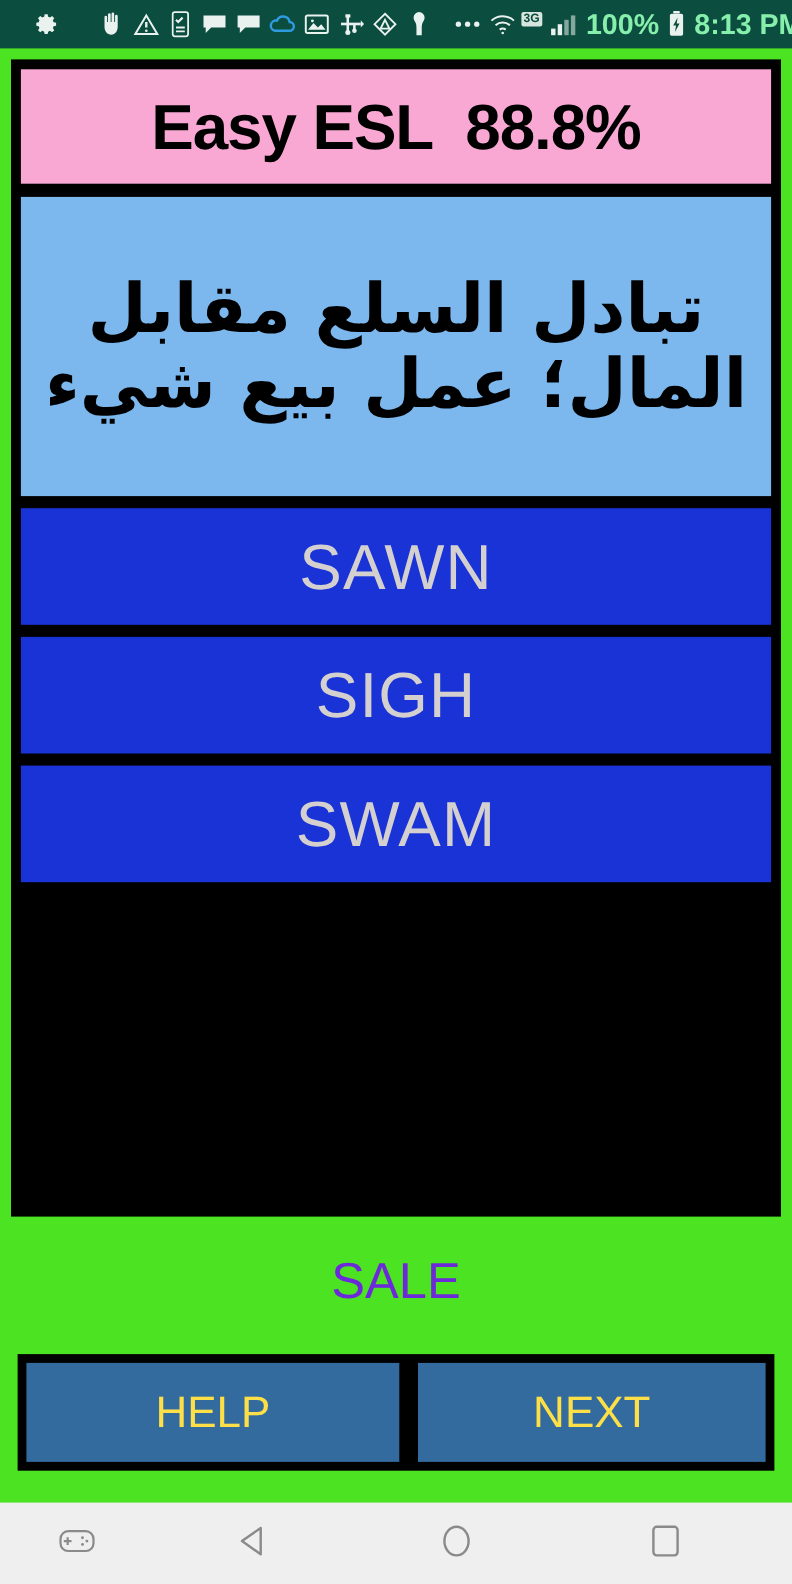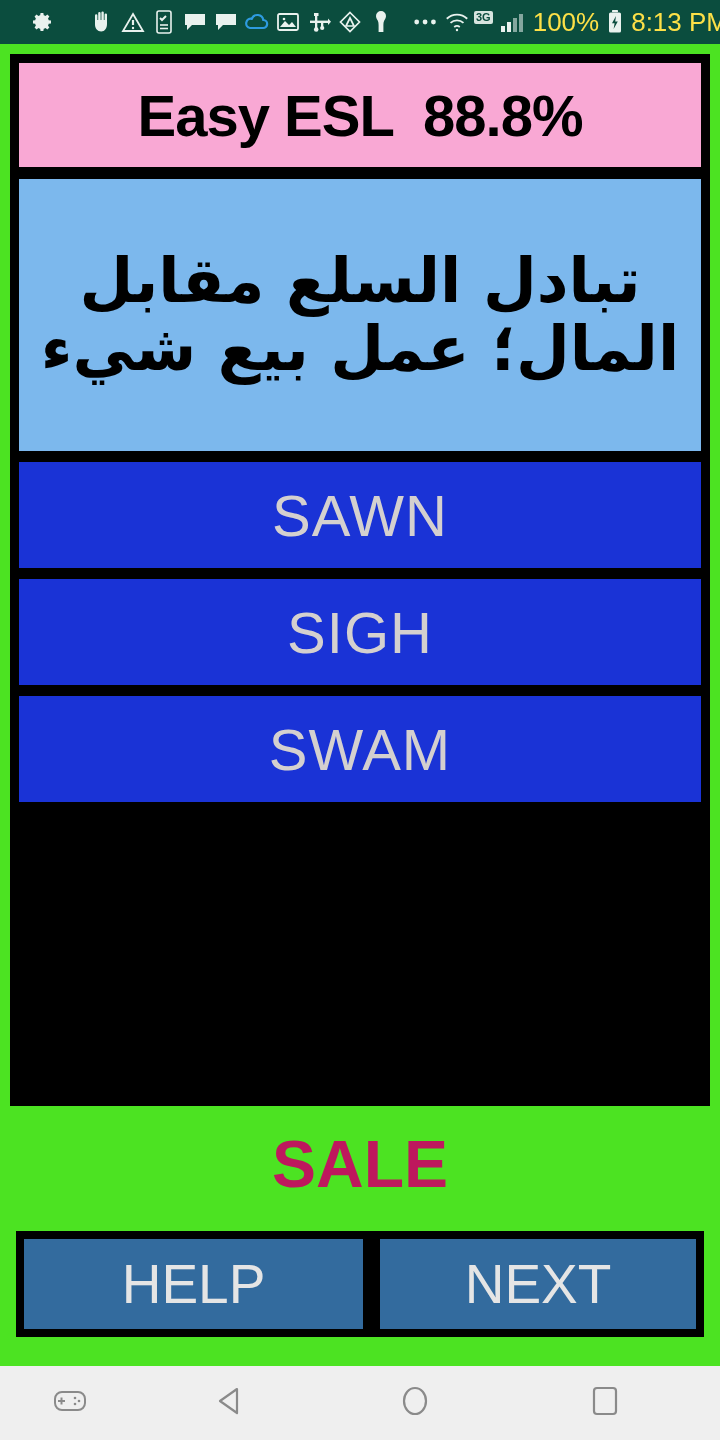--- a/index.html
+++ b/index.html
@@ -16,22 +16,22 @@
     position:absolute; left:0; top:0; width:720px; height:44px;
     background:#0B4D3E; display:flex; align-items:center;
     padding:0 8px 0 30px; color:#E9F2EE;
   }
   .sb-left{ display:flex; align-items:center; }
   .sb-mid{ display:flex; align-items:center; flex:1; margin-left:28px; }
   .sb-right{ display:flex; align-items:center; gap:6px; margin-left:auto; }
   .sb-ico{ width:26px; height:26px; display:flex; align-items:center;
            justify-content:center; margin-right:5px; }
   .sb-ico svg{ display:block; }
-  .sb-text{ font-size:26px; font-weight:400; letter-spacing:0px;
-            color:#fde047; white-space:nowrap; }
+  .sb-text{ font-size:26px; font-weight:700; letter-spacing:0px;
+            color:#86efac; white-space:nowrap; }
   .badge3g{
     font-size:11px; font-weight:bold; color:#0B4D3E; background:#D7E5DF;
     border-radius:2px; padding:0 2px; line-height:13px; align-self:flex-start;
     margin-top:4px; margin-left:-2px;
   }
 
   
   .frame{
     position:absolute; left:10px; top:54px; width:700px; height:1052px;
     background:#000; border:0;
@@ -71,34 +71,34 @@
   }
   .choice-txt{
     font-size:58px; font-weight:normal; color:#D4D0CF; letter-spacing:1px;
   }
 
   
   .answer{
     position:absolute; left:0; top:1120px; width:720px; height:88px;
     display:flex; align-items:center; justify-content:center;
   }
-  .answer-txt{ font-size:66px; font-weight:bold; color:#be185d; letter-spacing:0px; }
+  .answer-txt{ font-size:46px; font-weight:normal; color:#6d28d9; letter-spacing:0px; }
 
   
   .bottombar{
     position:absolute; left:16px; top:1231px; width:688px; height:106px;
     background:#000; display:flex; align-items:center;
   }
   .bbtn{
     background:#336B9E; height:90px; display:flex; align-items:center;
     justify-content:center; cursor:pointer;
   }
   #help-button{ margin-left:8px; width:339px; }
   #next-button{ margin-left:17px; width:316px; }
-  .bbtn-txt{ font-size:55px; font-weight:400; color:#e5e5e5; letter-spacing:0px; }
+  .bbtn-txt{ font-size:40px; font-weight:400; color:#fde047; letter-spacing:0px; }
 
   
   .navbar{
     position:absolute; left:0; top:1366px; width:720px; height:74px;
     background:#EFEFEF; display:flex; align-items:center;
   }
   .nav-item{ display:flex; align-items:center; justify-content:center; }
   #nav-game-button{ width:140px; }
   #nav-back-button{ width:180px; }
   #nav-home-button{ width:190px; }

